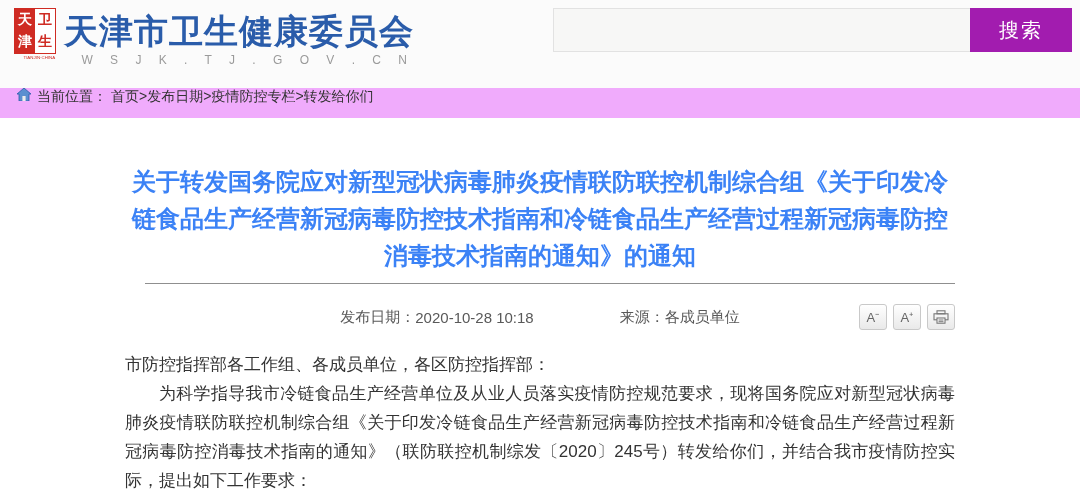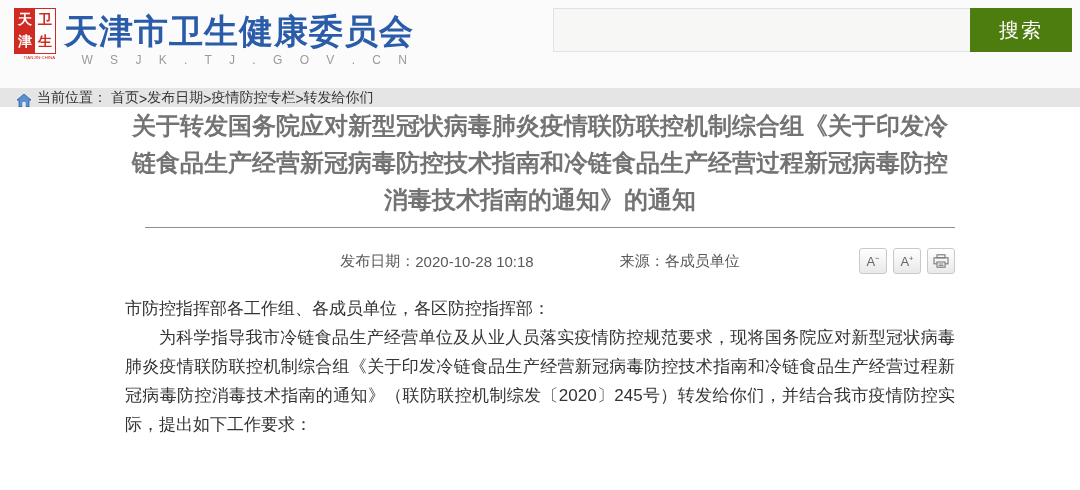--- a/index.html
+++ b/index.html
@@ -79,48 +79,49 @@
     border-right: none;
     background: #f7f7f6;
     padding: 0 10px;
     font-size: 15px;
     outline: none;
   }
   .search-button {
     width: 102px;
     height: 44px;
     border: none;
-    background: #4d7c0f;
+    background: #a21caf;
     color: #fff;
     font-size: 20px;
     letter-spacing: 2px;
     cursor: pointer;
   }
   
   .breadcrumb {
-    height: 19px;
-    background: #e5e5e5;
-    display: flex;
-    align-items: flex-end;
+    height: 30px;
+    background: #f0abfc;
+    display: flex;
+    align-items: flex-start;
     padding-left: 17px;
     font-size: 14px;
     color: #333;
   }
   .home-icon { margin-right: 6px; display: inline-flex; }
   .crumb { color: #333; text-decoration: none; cursor: pointer; }
   .crumb-label { margin-right: 4px; }
   .crumb-sep { color: #333; }
   
   .article { width: 830px; margin: 0 auto; }
   .article-title {
+    margin-top: 45px;
     font-size: 24px;
     font-weight: bold;
     line-height: 37px;
     text-align: center;
-    color: #737373;
+    color: #3b82f6;
   }
   .divider {
     border: none;
     border-top: 1px solid #8f8f8f;
     margin: 9px 0 0 20px;
     height: 0;
   }
   .meta {
     position: relative;
     height: 66px;

